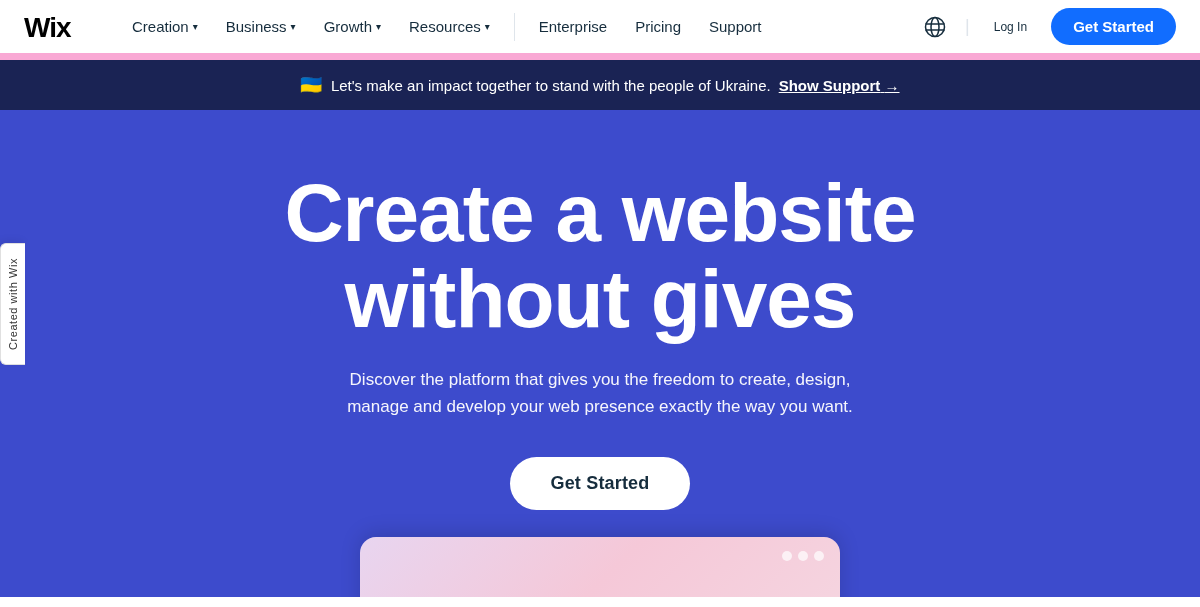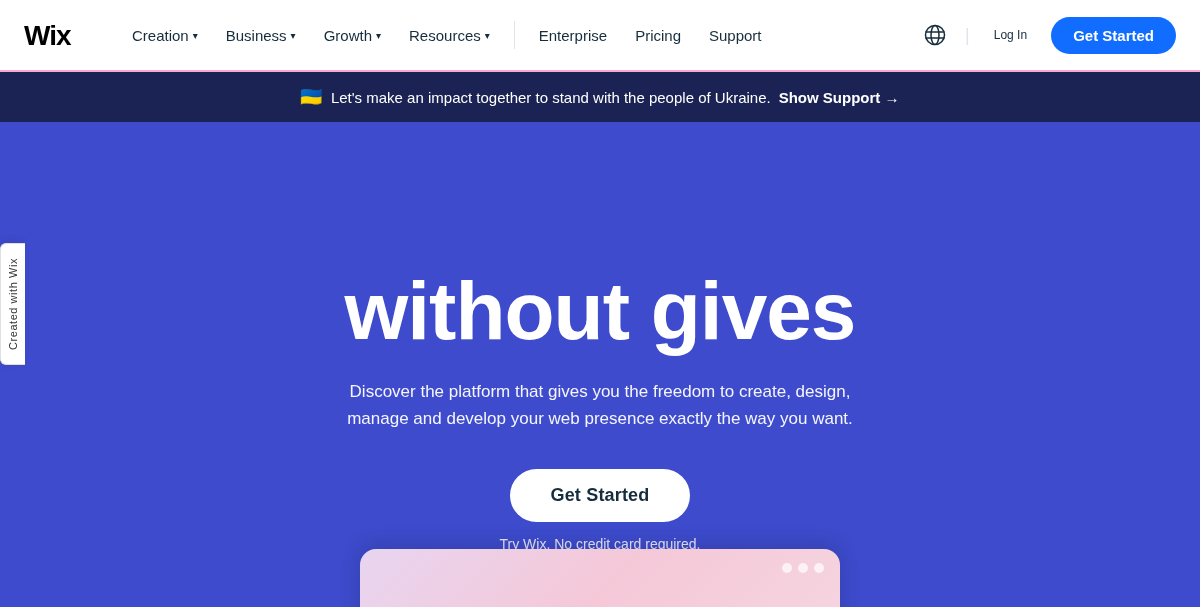--- a/index.html
+++ b/index.html
@@ -2,24 +2,24 @@
 <html><head>
   <meta charset="utf-8">
   <style>
     * { margin: 0; padding: 0; box-sizing: border-box; }
     body { font-family: 'Helvetica Neue', Helvetica, Arial, sans-serif; width: 1200px; overflow-x: hidden; }
 
     
     nav {
       display: flex;
       align-items: center;
-      height: 72px;
+      height: 60px;
       padding: 0 24px;
       background: #fff;
-      border-bottom: 2px solid #f9a8d4;
+      border-bottom: 7px solid #f9a8d4;
       position: relative;
       z-index: 10;
     }
     .nav-logo {
       margin-right: 32px;
       flex-shrink: 0;
     }
     .nav-logo svg { display: block; }
     .nav-links {
       display: flex;
@@ -97,20 +97,21 @@
       text-align: center;
       padding: 14px 24px;
       font-size: 15px;
       display: flex;
       align-items: center;
       justify-content: center;
       gap: 8px;
     }
     .ukraine-banner a {
       color: #fff;
+      text-decoration: underline;
       font-weight: 600;
       cursor: pointer;
     }
     .ukraine-flag {
       font-size: 18px;
     }
 
     
     .hero {
       background: #3d4bcc;
@@ -278,26 +279,25 @@
   <span class="ukraine-flag">🇺🇦</span>
   <span> Let's make an impact together to stand with the people of Ukraine.</span>
   <a>
     <span>Show Support</span>
     <span>→</span>
   </a>
 </div>
 
 <div class="hero" style="background: rgb(61, 75, 204);">
   <h1 class="hero-title">
-    <br>
+    <span>Create a website</span><br>
     <span>without gives</span>
   </h1>
   <p class="hero-subtitle">Discover the platform that gives you the freedom to create, design, manage and develop your web presence exactly the way you want.</p>
   <button class="hero-btn">Get Started</button>
-  <p class="hero-note">Try Wix. No credit card required.</p>
 
   <div class="hero-preview">
     <div class="preview-dots">
       <div class="preview-dot"></div>
       <div class="preview-dot"></div>
       <div class="preview-dot"></div>
     </div>
   </div>
 </div>
 

